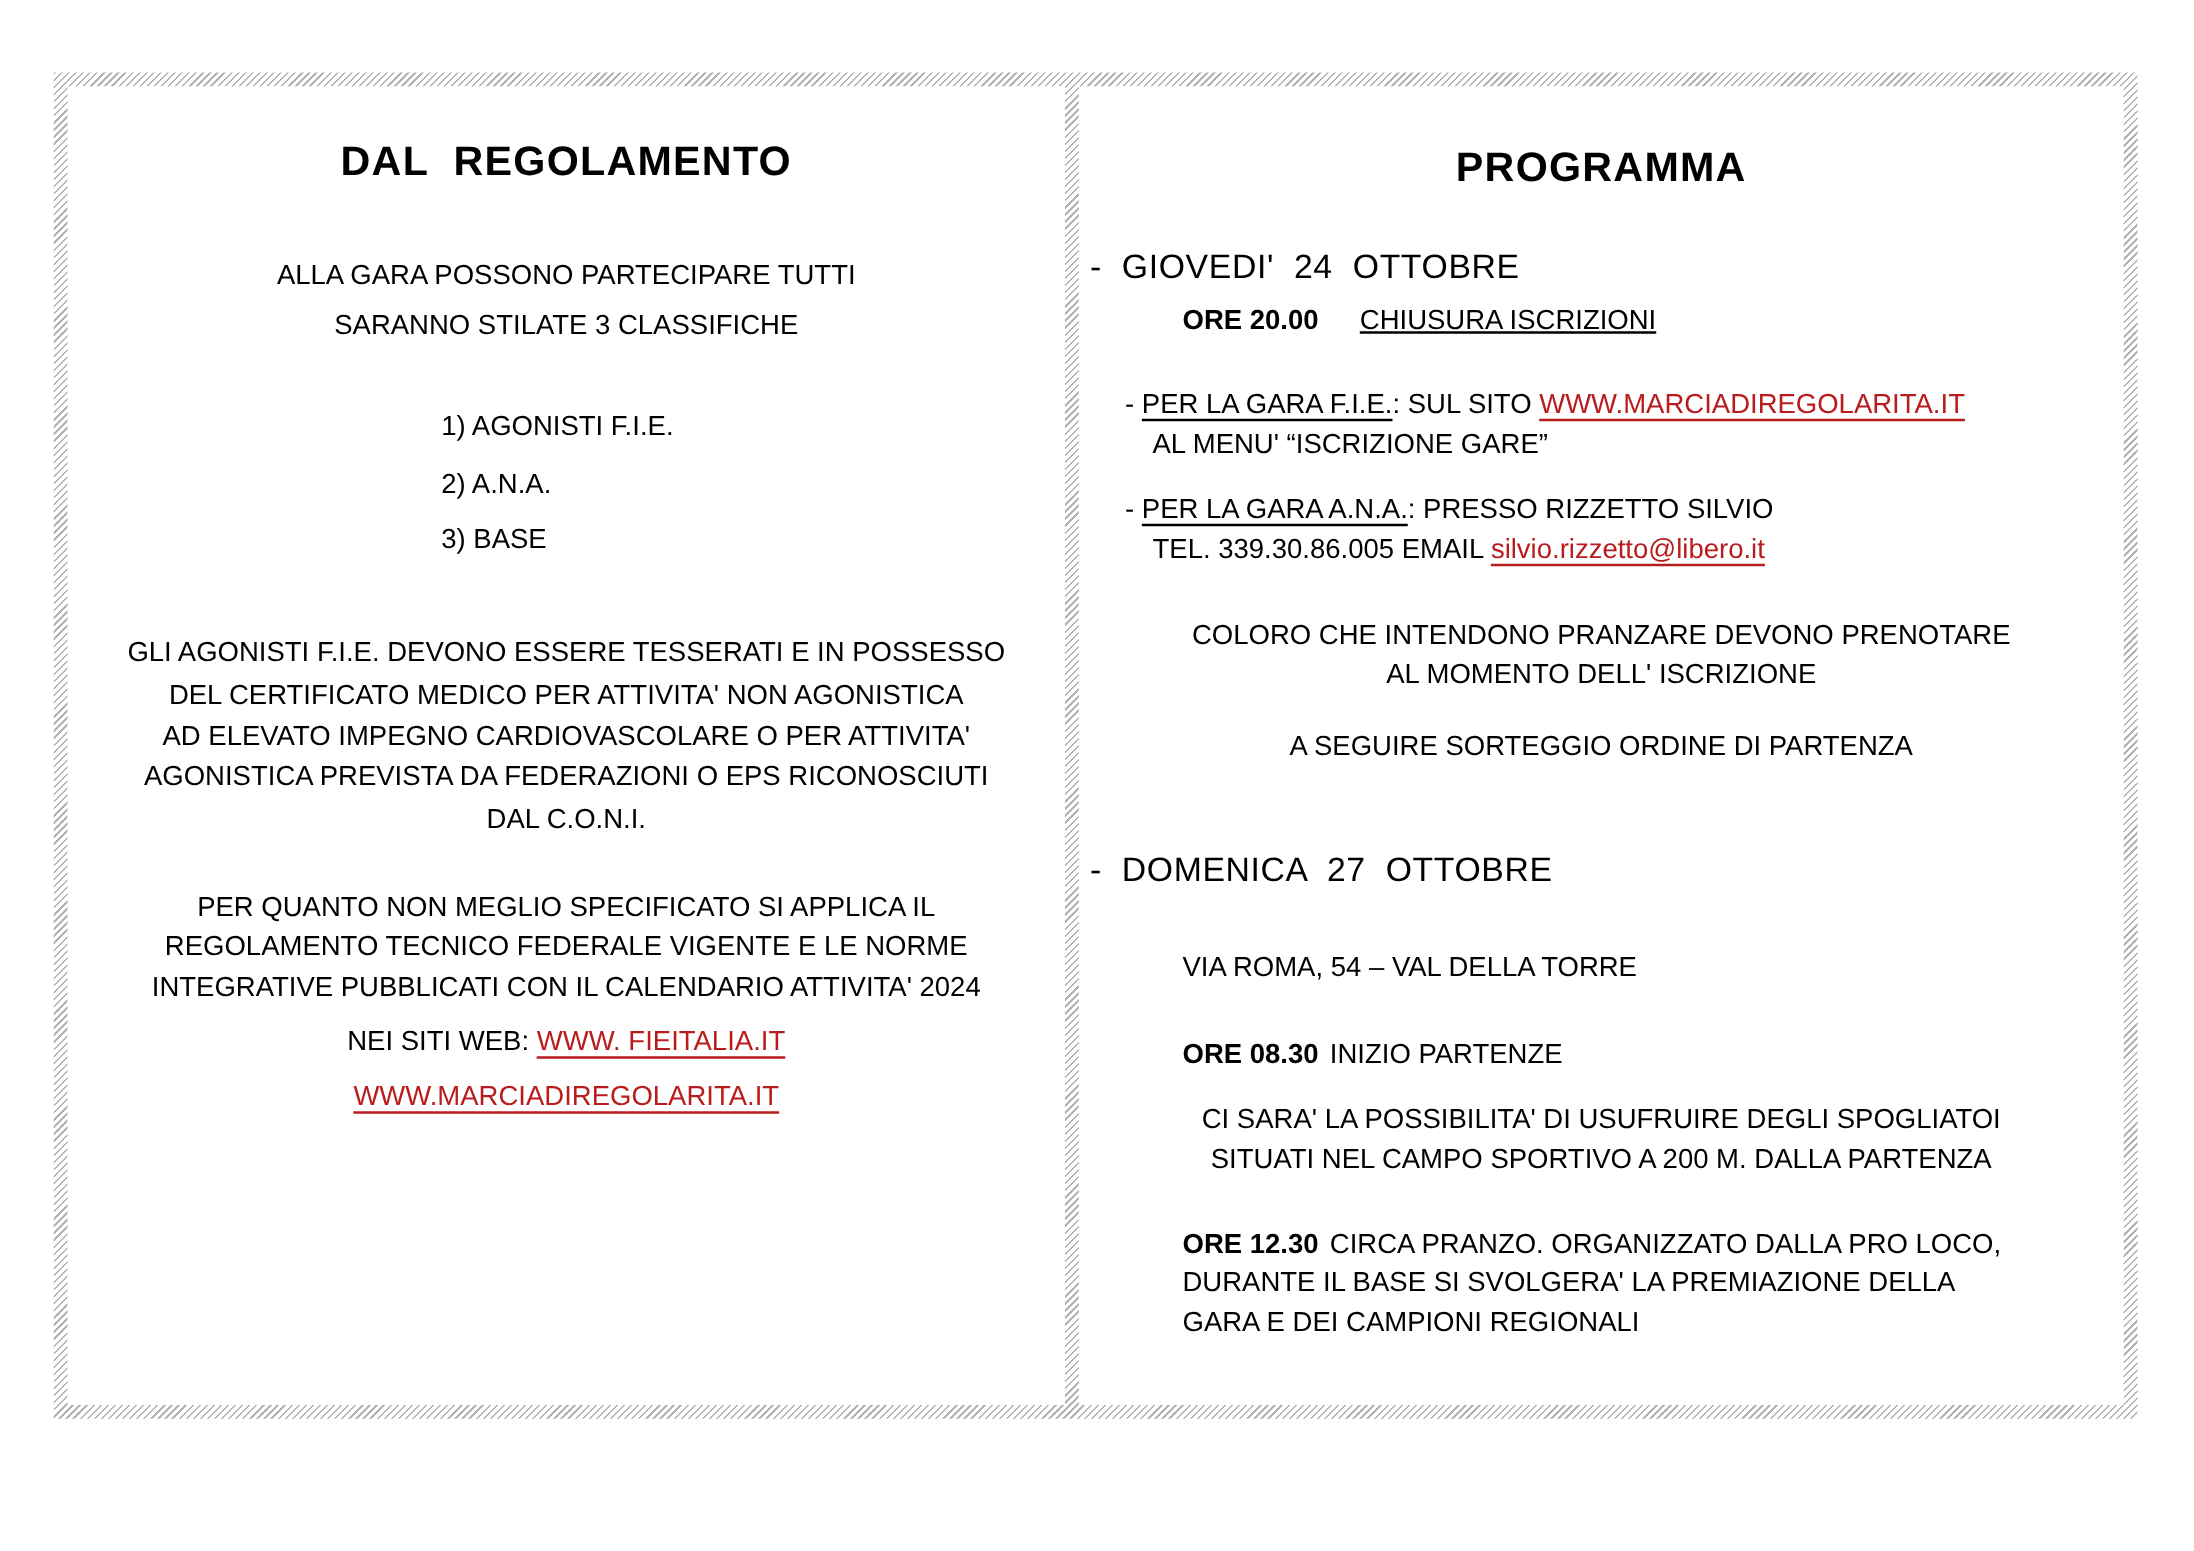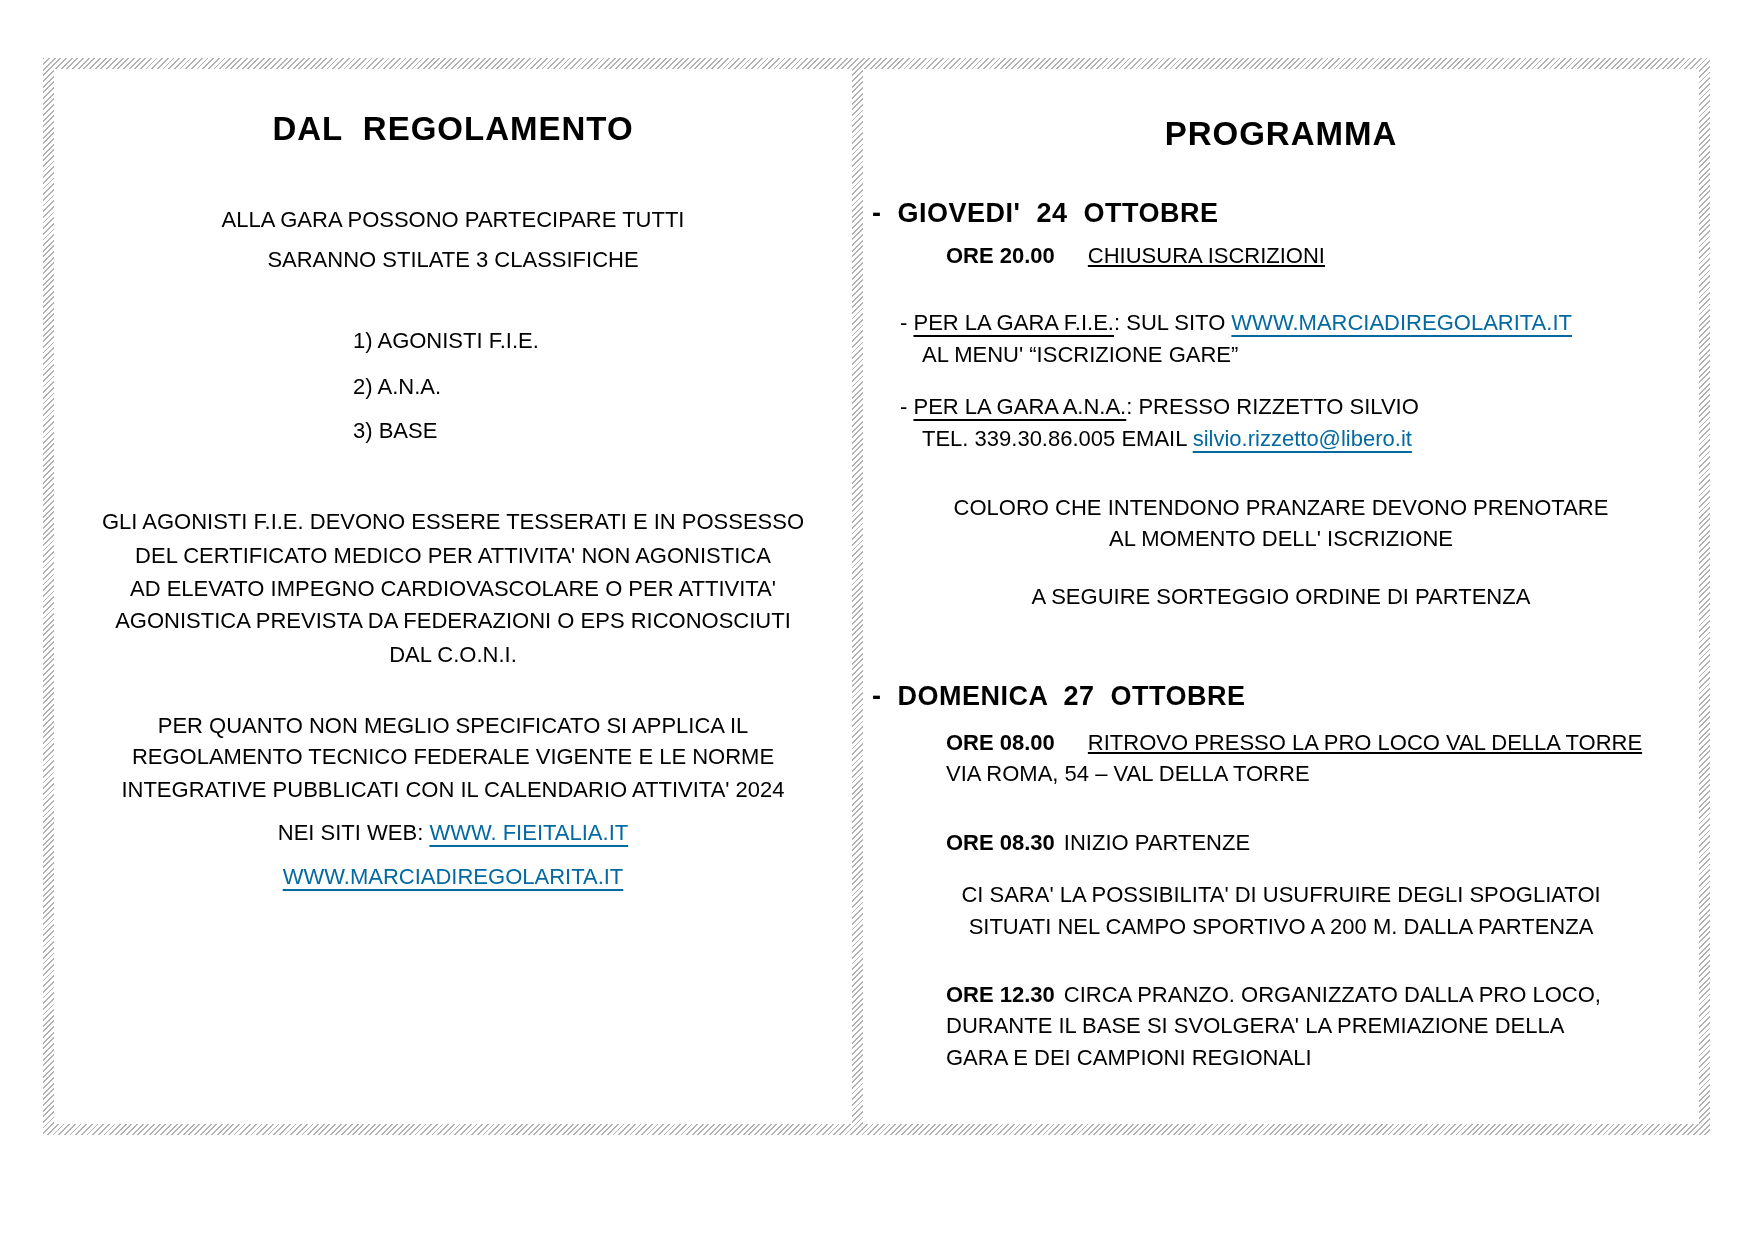--- a/index.html
+++ b/index.html
@@ -7,26 +7,26 @@
         font-family:"Liberation Sans",sans-serif;color:#000;}
   
   .frame{position:absolute;left:43px;top:58px;width:1667px;height:1077px;
          background:repeating-linear-gradient(135deg,#b3b3b3 0 1.3px,#ffffff 1.3px 4px);}
   .cell{position:absolute;top:11px;height:1055px;background:#ffffff;}
   .cell-left{left:11px;width:798px;}
   .cell-right{left:820px;width:836px;}
   .line{position:absolute;white-space:nowrap;font-size:22px;line-height:28px;}
   .centered{left:0;right:0;text-align:center;}
   .panel-title{font-size:33px;font-weight:bold;letter-spacing:1px;word-spacing:10px;}
-  .section-heading{font-size:27px;font-weight:bold;letter-spacing:.5px;word-spacing:8px;}
+  .section-heading{font-size:27px;font-weight:normal;letter-spacing:.5px;word-spacing:8px;}
   .ore{font-weight:bold;margin-top:42px;}
   .gap-tab{margin-left:33px;text-decoration:underline;}
   .gap-sp{margin-left:9px;}
   .u-black{text-decoration:underline;text-decoration-thickness:2px;text-underline-offset:5px;}
-  .link{color:#0369a1;text-decoration:underline;text-decoration-thickness:2px;
+  .link{color:#b91c1c;text-decoration:underline;text-decoration-thickness:2px;
         text-underline-offset:5px;cursor:pointer;}
 </style>
 </head>
 <body>
 
 <div class="page">
   <div class="frame">
 
     <div class="cell cell-left">
       <div class="line centered panel-title" style="top:46px">DAL REGOLAMENTO</div>
@@ -77,23 +77,20 @@
         <span>TEL. 339.30.86.005 EMAIL </span><span class="link">silvio.rizzetto@libero.it</span>
       </div>
 
       <div class="line centered" style="top:425px">COLORO CHE INTENDONO PRANZARE DEVONO PRENOTARE</div>
       <div class="line centered" style="top:456px">AL MOMENTO DELL' ISCRIZIONE</div>
 
       <div class="line centered" style="top:514px">A SEGUIRE SORTEGGIO ORDINE DI PARTENZA</div>
 
       <div class="line section-heading" style="top:613px;left:9px">- DOMENICA 27 OTTOBRE</div>
 
-      <div class="line" style="top:660px;left:83px">
-        <span class="ore">ORE 08.00</span><span class="gap-tab">RITROVO PRESSO LA PRO LOCO VAL DELLA TORRE</span>
-      </div>
       <div class="line" style="top:691px;left:83px">VIA ROMA, 54 – VAL DELLA TORRE</div>
 
       <div class="line" style="top:760px;left:83px">
         <span class="ore">ORE 08.30</span><span class="gap-sp">INIZIO PARTENZE</span>
       </div>
 
       <div class="line centered" style="top:812px">CI SARA' LA POSSIBILITA' DI USUFRUIRE DEGLI SPOGLIATOI</div>
       <div class="line centered" style="top:844px">SITUATI NEL CAMPO SPORTIVO A 200 M. DALLA PARTENZA</div>
 
       <div class="line" style="top:912px;left:83px">

